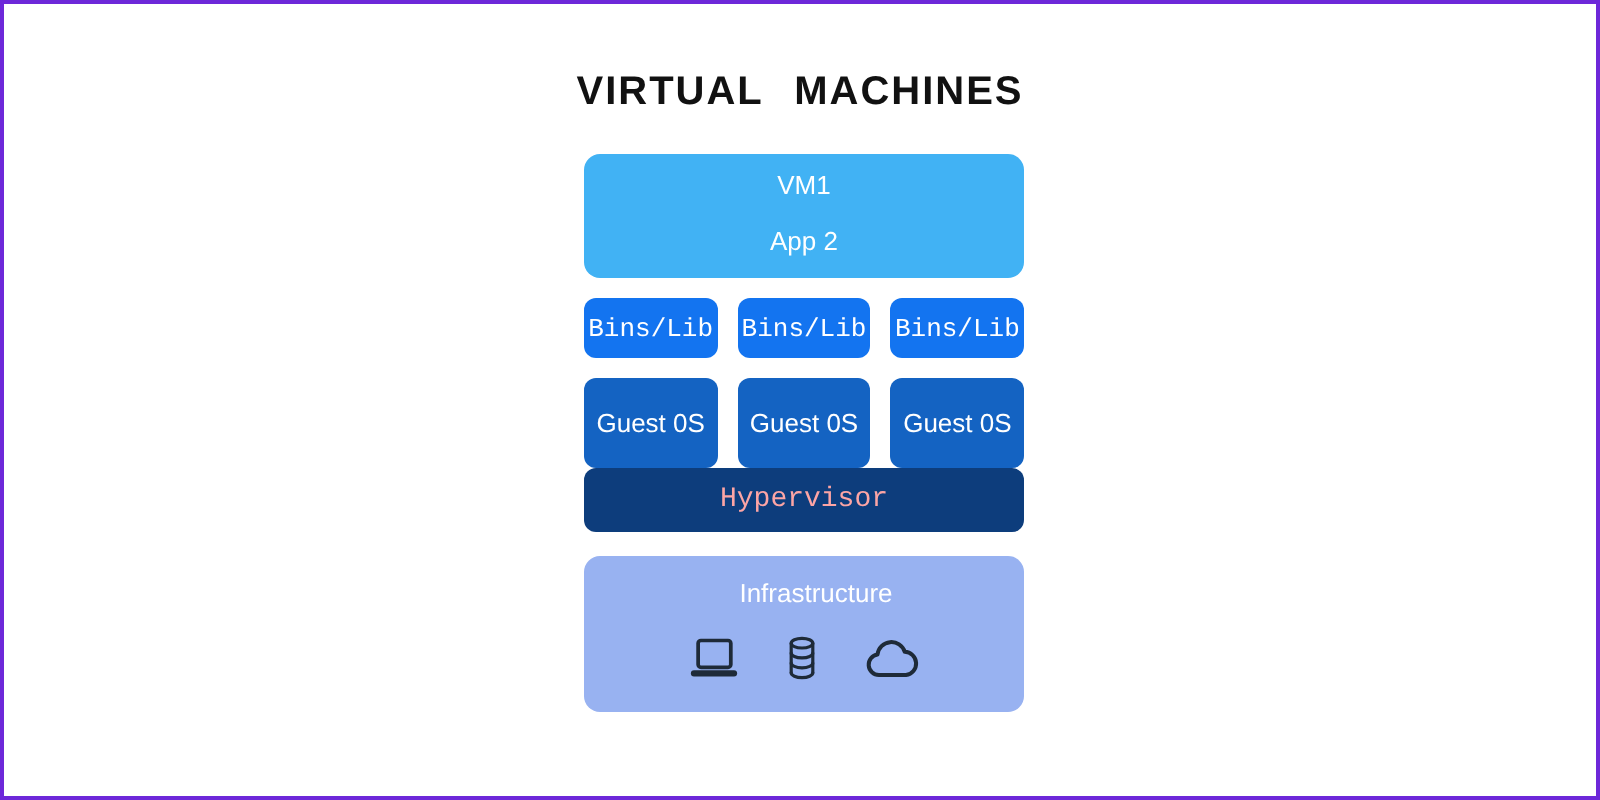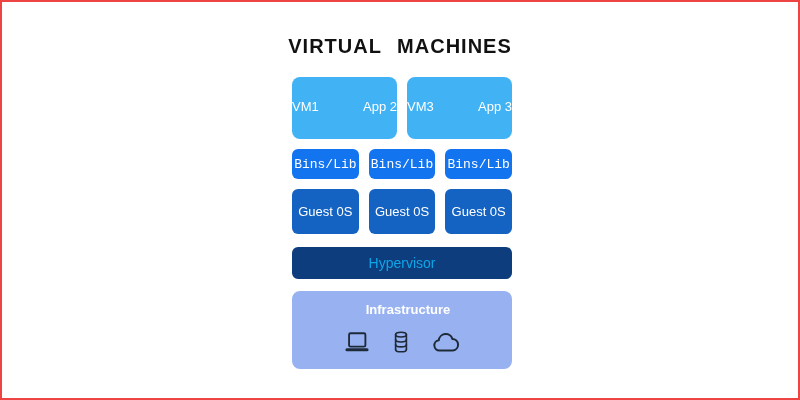--- a/index.html
+++ b/index.html
@@ -4,21 +4,21 @@
 <style>
   * { margin: 0; padding: 0; box-sizing: border-box; }
   html, body { width: 800px; height: 400px; background: #fff; }
   body { font-family: "Liberation Sans", sans-serif; }
 
   .canvas {
     position: relative;
     width: 800px;
     height: 400px;
     background: #ffffff;
-    border: 2px solid #ef4444;
+    border: 2px solid #6d28d9;
     overflow: hidden;
   }
 
   .title {
     position: absolute;
     top: 33px;
     left: 0;
     width: 100%;
     text-align: center;
     font-size: 20px;
@@ -45,21 +45,21 @@
     text-align: center;
     font-size: 13px;
   }
 
   .vm-box {
     flex: 1;
     height: 62px;
     background: #41b2f4;
     border-radius: 8px;
     display: flex;
-    flex-direction: row;
+    flex-direction: column;
     justify-content: space-between;
     align-items: center;
     padding: 8px 0 11px 0;
   }
   .vm-box .line { line-height: 15px; }
 
   .bins-row { margin-top: 10px; }
   .bins-box {
     flex: 1;
     height: 30px;
@@ -76,47 +76,47 @@
     flex: 1;
     height: 45px;
     background: #1463c2;
     border-radius: 6px;
     display: flex;
     align-items: center;
     justify-content: center;
   }
 
   .hypervisor {
-    margin-top: 13px;
     width: 100%;
     height: 32px;
     background: #0d3d7c;
     border-radius: 6px;
-    color: #0ea5e9;
+    color: #fca5a5;
     font-size: 14px;
     display: flex;
     align-items: center;
     justify-content: center;
+    font-family: Liberation Mono, monospace;
   }
 
   .infrastructure {
     margin-top: 12px;
     width: 100%;
     height: 78px;
     background: #98b2f1;
     border-radius: 8px;
     display: flex;
     flex-direction: column;
     align-items: center;
     padding-top: 11px;
   }
   .infrastructure .label {
     color: #ffffff;
     font-size: 13px;
-    font-weight: 700;
+    font-weight: 400;
     line-height: 15px;
     margin-left: 12px;
   }
   .icons-row {
     margin-top: 11px;
     display: flex;
     align-items: center;
     gap: 18px;
   }
   .icons-row svg {
@@ -134,24 +134,20 @@
 <div class="canvas">
 
   <div class="title">VIRTUAL MACHINES</div>
 
   <div class="stack">
 
     <div class="row3">
       <div class="box vm-box">
         <div class="line">VM1</div>
         <div class="line">App 2</div>
-      </div>
-      <div class="box vm-box">
-        <div class="line">VM3</div>
-        <div class="line">App 3</div>
       </div>
     </div>
 
     <div class="row3 bins-row">
       <div class="box bins-box">Bins/Lib</div>
       <div class="box bins-box">Bins/Lib</div>
       <div class="box bins-box">Bins/Lib</div>
     </div>
 
     <div class="row3 guest-row">

